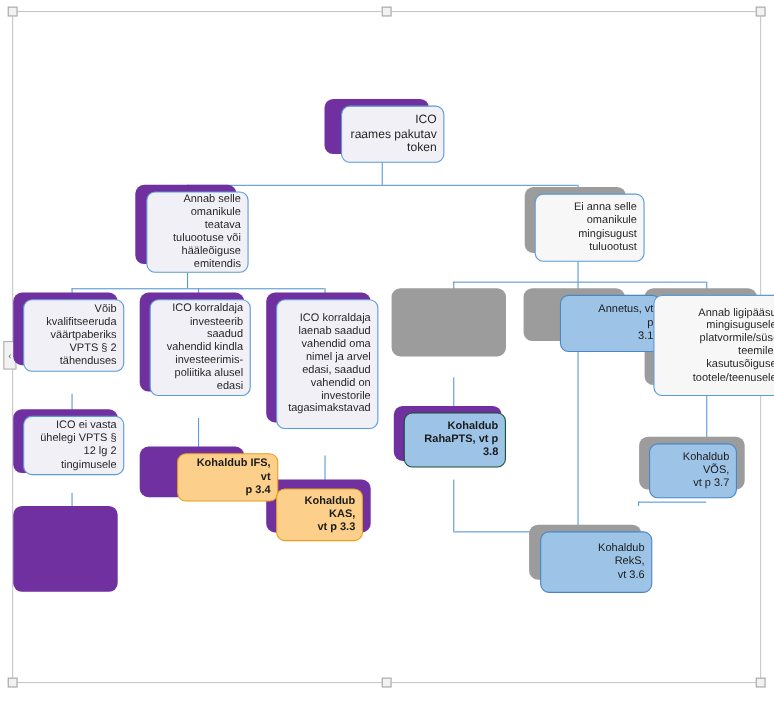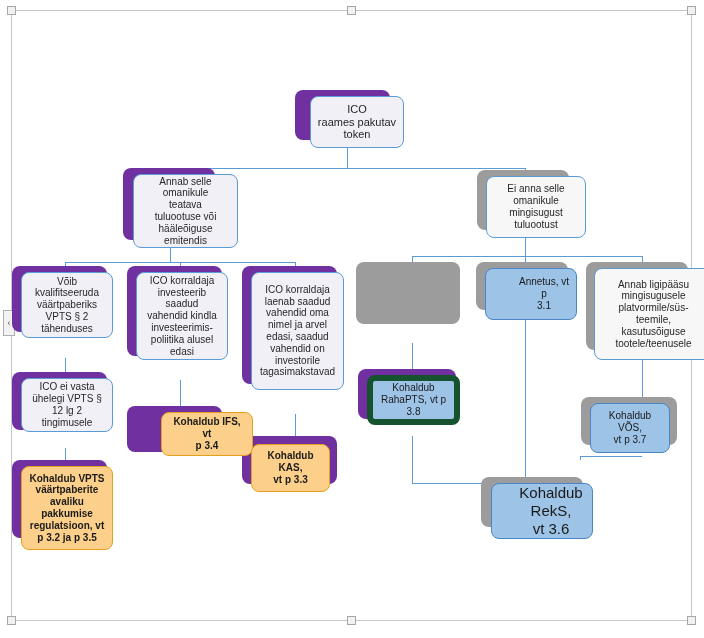--- a/index.html
+++ b/index.html
@@ -29,21 +29,21 @@
 
   
   .conn{position:absolute;background:#5b9bd5;}
   .conn.h{height:1px;}
   .conn.v{width:1px;}
 
   
   .node{
     position:absolute;box-sizing:border-box;
     display:flex;align-items:center;justify-content:center;
-    text-align:center;
+    text-align:right;
     border-radius:8px;
     padding:4px 6px;
     z-index:5;
   }
   .node .txt{
     display:block;width:100%;
     line-height:1.18;
   }
 
   
@@ -60,21 +60,21 @@
   .skin-white{          
     background:#f7f7f7;border:1px solid #5b9bd5;color:#262626;
   }
   .skin-orange{         
     background:#fcd08a;border:1px solid #e6a020;color:#1a1a1a;font-weight:bold;
   }
   .skin-blue{           
     background:#9dc3e6;border:1px solid #4a86c5;color:#1a1a1a;
   }
   .skin-blue-b{         
-    background:#9dc3e6;border:6px solid #14532d;color:#1a1a1a;font-weight:normal;
+    background:#9dc3e6;border:1px solid #14532d;color:#1a1a1a;font-weight:bold;
   }
 </style>
 </head>
 <body>
 
 <div id="canvas">
 
   <div class="sel-frame"></div>
   <div class="sel-handle" style="left:7px;  top:6px;"></div>
   <div class="sel-handle" style="left:347px;top:6px;"></div>
@@ -122,43 +122,40 @@
 
   <div class="conn h" style="left:580px;top:456px;width:62px;"></div>
   <div class="conn v" style="left:580px;top:456px;height:4px;"></div>
 
   <div class="shadow sh-purple" style="left:295px;top:90px;width:95px;height:50px;"></div>
   <div class="node skin-lav" style="left:310px;top:96px;width:94px;height:52px;font-size:11px;">
     <span class="txt">ICO<br>raames pakutav<br>token</span>
   </div>
 
   <div class="shadow sh-purple" style="left:123px;top:168px;width:92px;height:72px;"></div>
-  <div class="node skin-lav" style="left:133px;top:174px;width:105px;height:74px;font-size:10px;">
+  <div class="node skin-lav" style="left:133px;top:174px;width:93px;height:74px;font-size:10px;">
     <span class="txt">Annab selle<br>omanikule<br>teatava<br>tuluootuse või<br>hääleõiguse<br>emitendis</span>
   </div>
 
   <div class="shadow sh-gray" style="left:477px;top:170px;width:92px;height:60px;"></div>
   <div class="node skin-white" style="left:486px;top:176px;width:100px;height:62px;font-size:10px;">
     <span class="txt">Ei anna selle<br>omanikule<br>mingisugust<br>tuluootust</span>
   </div>
 
   <div class="shadow sh-purple" style="left:12px;top:266px;width:95px;height:66px;"></div>
   <div class="node skin-lav" style="left:21px;top:272px;width:92px;height:66px;font-size:10px;">
     <span class="txt">Võib<br>kvalifitseeruda<br>väärtpaberiks<br>VPTS § 2<br>tähenduses</span>
   </div>
 
   <div class="shadow sh-purple" style="left:12px;top:372px;width:95px;height:58px;"></div>
   <div class="node skin-lav" style="left:21px;top:378px;width:92px;height:54px;font-size:10px;">
     <span class="txt">ICO ei vasta<br>ühelegi VPTS §<br>12 lg 2<br>tingimusele</span>
   </div>
 
   <div class="shadow sh-purple" style="left:12px;top:460px;width:95px;height:78px;"></div>
-  <div class="node skin-orange" style="left:21px;top:466px;width:92px;height:84px;font-size:10px;">
-    <span class="txt">Kohaldub VPTS<br>väärtpaberite<br>avaliku<br>pakkumise<br>regulatsioon, vt<br>p 3.2 ja p 3.5</span>
-  </div>
 
   <div class="shadow sh-purple" style="left:127px;top:266px;width:95px;height:90px;"></div>
   <div class="node skin-lav" style="left:136px;top:272px;width:92px;height:88px;font-size:10px;">
     <span class="txt">ICO korraldaja<br>investeerib<br>saadud<br>vahendid kindla<br>investeerimis-<br>poliitika alusel<br>edasi</span>
   </div>
 
   <div class="shadow sh-purple" style="left:127px;top:406px;width:95px;height:46px;"></div>
   <div class="node skin-orange" style="left:136px;top:412px;width:92px;height:44px;font-size:10px;margin-left:25px;">
     <span class="txt">Kohaldub IFS, vt<br>p 3.4</span>
   </div>
@@ -174,26 +171,26 @@
   </div>
 
   <div class="shadow sh-gray" style="left:356px;top:262px;width:104px;height:62px;"></div>
 
   <div class="shadow sh-purple" style="left:358px;top:369px;width:98px;height:50px;"></div>
   <div class="node skin-blue-b" style="left:367px;top:375px;width:93px;height:50px;font-size:10px;">
     <span class="txt">Kohaldub<br>RahaPTS, vt p<br>3.8</span>
   </div>
 
   <div class="shadow sh-gray" style="left:476px;top:262px;width:92px;height:48px;"></div>
-  <div class="node skin-blue" style="left:485px;top:268px;width:92px;height:52px;font-size:10px;padding-left:32px;">
+  <div class="node skin-blue" style="left:509px;top:268px;width:92px;height:52px;font-size:10px;padding-left:32px;">
     <span class="txt">Annetus, vt p<br>3.1</span>
   </div>
 
   <div class="shadow sh-gray" style="left:481px;top:477px;width:102px;height:50px;"></div>
-  <div class="node skin-blue" style="left:491px;top:483px;width:102px;height:56px;font-size:15px;padding-left:24px;">
+  <div class="node skin-blue" style="left:491px;top:483px;width:102px;height:56px;font-size:10px;padding-left:24px;">
     <span class="txt">Kohaldub RekS,<br>vt 3.6</span>
   </div>
 
   <div class="shadow sh-gray" style="left:586px;top:262px;width:102px;height:88px;"></div>
   <div class="node skin-white" style="left:594px;top:268px;width:119px;height:92px;font-size:10px;">
     <span class="txt">Annab ligipääsu<br>mingisugusele<br>platvormile/süs-<br>teemile,<br>kasutusõiguse<br>tootele/teenusele</span>
   </div>
 
   <div class="shadow sh-gray" style="left:581px;top:397px;width:96px;height:48px;"></div>
   <div class="node skin-blue" style="left:590px;top:403px;width:80px;height:50px;font-size:10px;">

